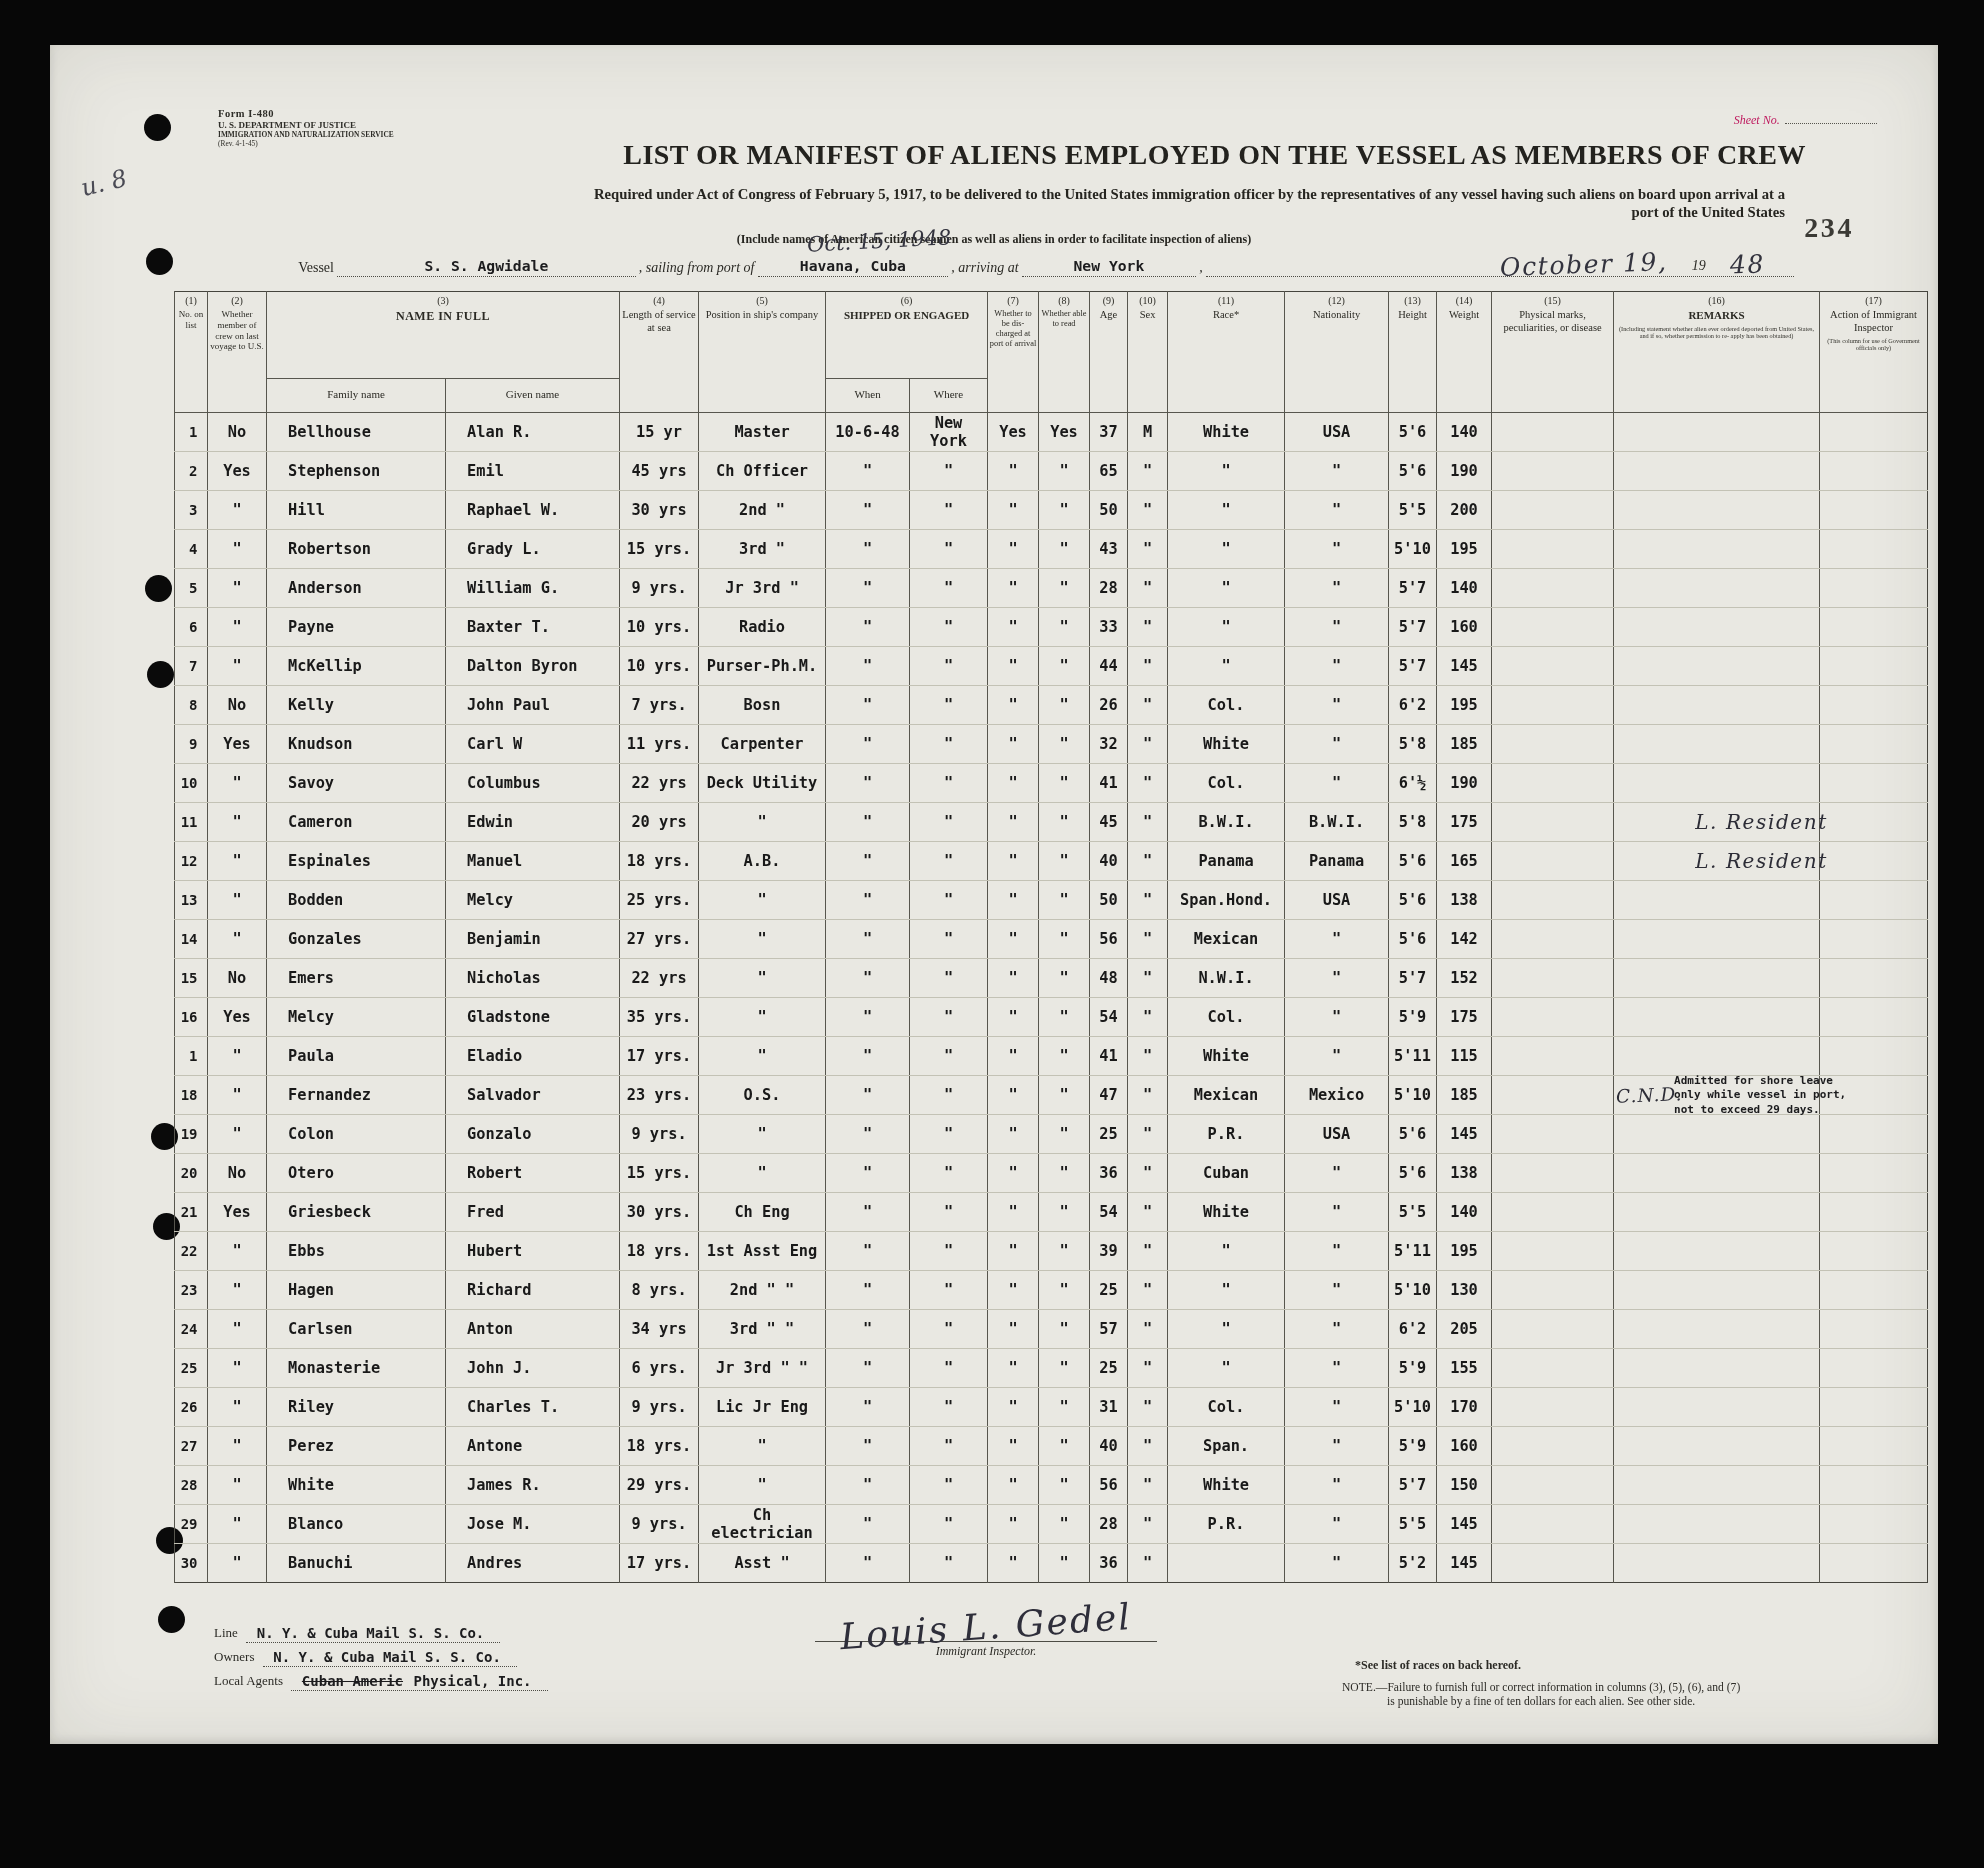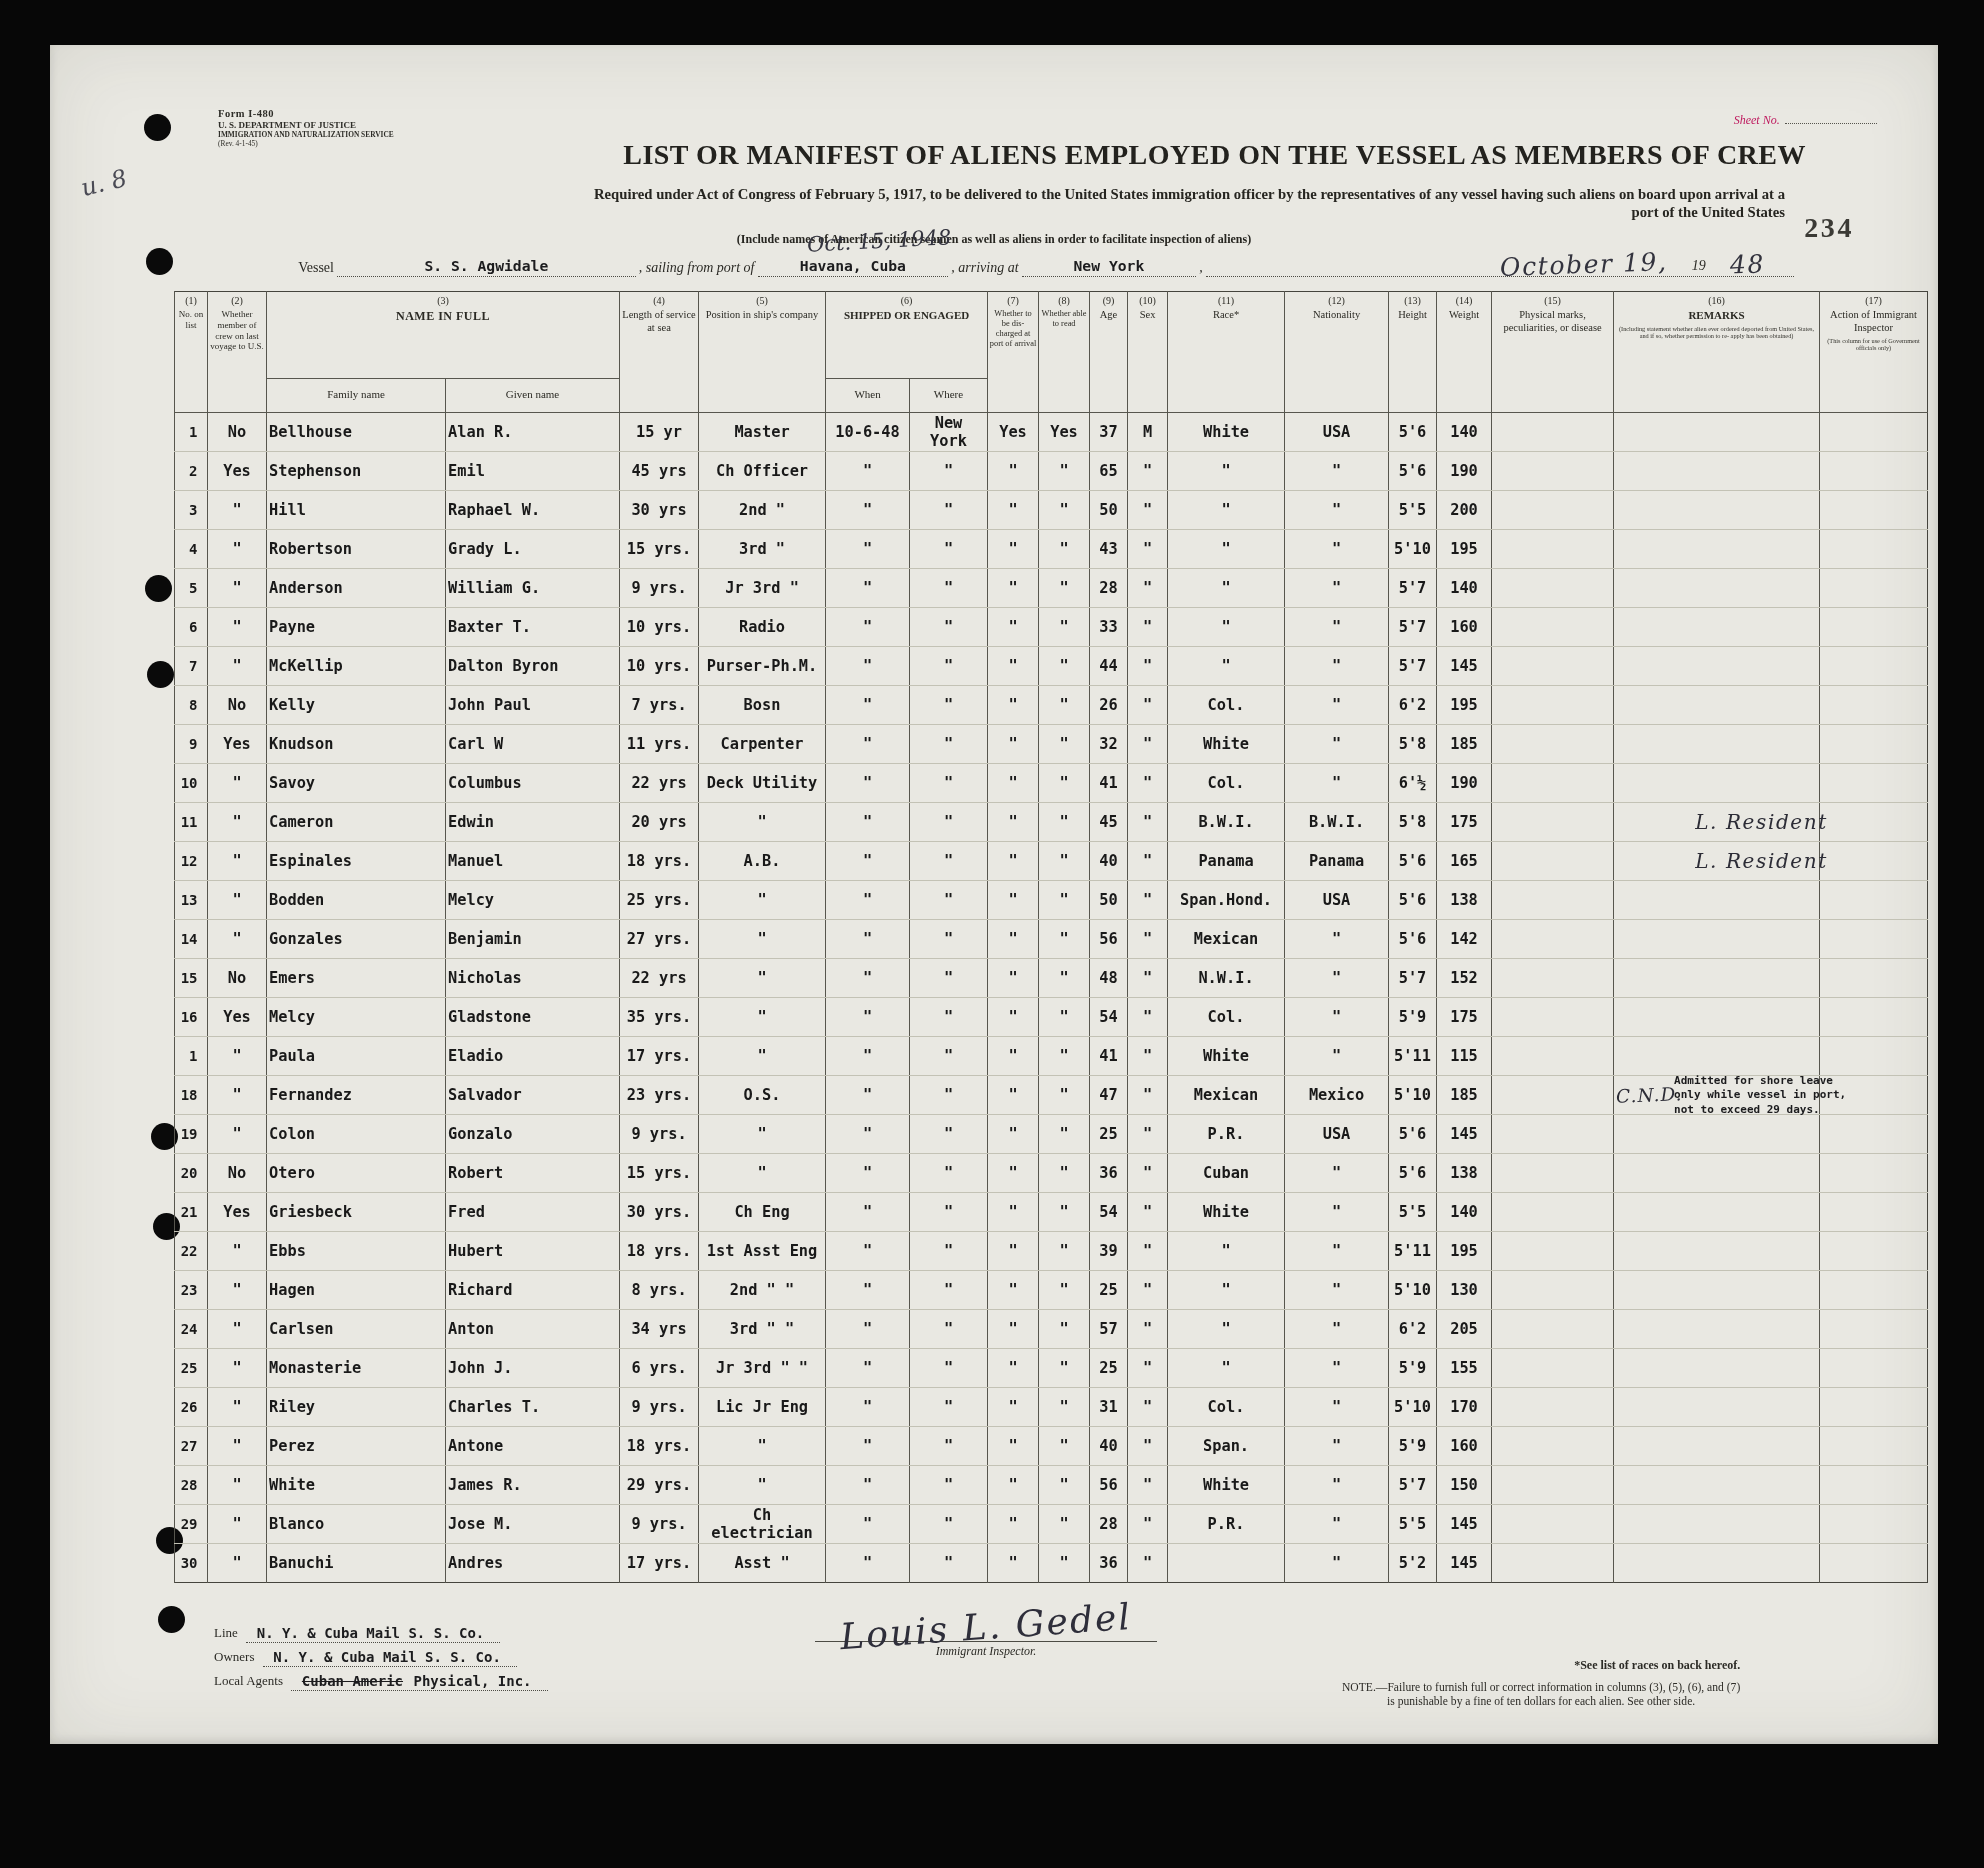--- a/index.html
+++ b/index.html
@@ -76,21 +76,21 @@
   .clab.tiny{font-size:9px;}
   .cfine{font-size:6.3px;text-align:center;line-height:1.2;margin-top:2.6px;color:#34332d;}
   .manifest td{
     border-left:1.1px solid #57564e;border-bottom:1.1px solid #c3c2b5;
     height:38px;vertical-align:middle;
     font-family:"DejaVu Sans Mono",monospace;font-weight:600;font-size:15.3px;
     color:#191919;text-align:center;padding:0 2.1px;overflow:visible;
   }
   .manifest tbody tr:last-child td{border-bottom:none;}
   .manifest td.c-no{text-align:right;padding-right:9.5px;font-size:14px;}
-  .manifest td.c-family,.manifest td.c-given{text-align:left;padding-left:2px;}
+  .manifest td.c-family,.manifest td.c-given{text-align:left;padding-left:21px;}
   .manifest td.c-remarks{text-align:left;position:relative;}
   .hw-remark{font-family:"DejaVu Serif",serif;font-style:italic;font-weight:400;
     font-size:20px;color:#2c2c36;margin-left:79px;letter-spacing:1.6px;white-space:nowrap;}
   .hw-remark.hw-left{position:absolute;left:2.1px;top:50%;transform:translateY(-50%) rotate(-2deg);
     font-size:18.4px;margin-left:0;letter-spacing:1.1px;}
   .typed-remark{position:absolute;left:60px;top:50%;transform:translateY(-50%);
     width:184px;font-family:"DejaVu Sans Mono",monospace;font-size:11px;font-weight:600;
     line-height:1.3;white-space:normal;text-align:left;color:#1c1c1e;}
 
   
@@ -99,21 +99,21 @@
   .f-label{font-size:13px;}
   .f-line{border-bottom:1.1px dotted #4c4b44;margin-left:8.4px;padding:0 16px 1.1px 10.5px;}
   .f-val{font-family:"DejaVu Sans Mono",monospace;font-weight:600;font-size:14px;color:#1c1c1e;}
   .struck{text-decoration:line-through;margin-right:10.5px;}
   .signature{position:absolute;left:731px;top:1561px;width:410px;text-align:center;}
   .sig-script{font-family:"DejaVu Serif",serif;font-style:italic;font-size:36px;color:#2e2e3a;
     transform:rotate(-4deg);display:block;margin-bottom:-6.3px;letter-spacing:2.1px;}
   .sig-rule{border-bottom:1.1px solid #4c4b44;width:342px;margin:0 auto;}
   .sig-label{font-size:12px;font-style:italic;margin-top:2.6px;color:#2c2b26;}
   .notes-right{position:absolute;left:1292px;top:1613px;color:#2c2b26;}
-  .nr1{font-size:12px;font-weight:700;margin-bottom:8.4px;margin-left:13px;text-align:right;}
+  .nr1{font-size:12px;font-weight:700;margin-bottom:8.4px;margin-left:13px;}
   .nr2{font-size:11.6px;}
   .nr3{font-size:11.6px;text-align:center;margin-top:1.1px;}
 </style>
 </head>
 <body>
 
 <div class="paper">
 
   <div class="hole" style="left:94px;top:69px;"></div>
   <div class="hole" style="left:96px;top:203px;"></div>

